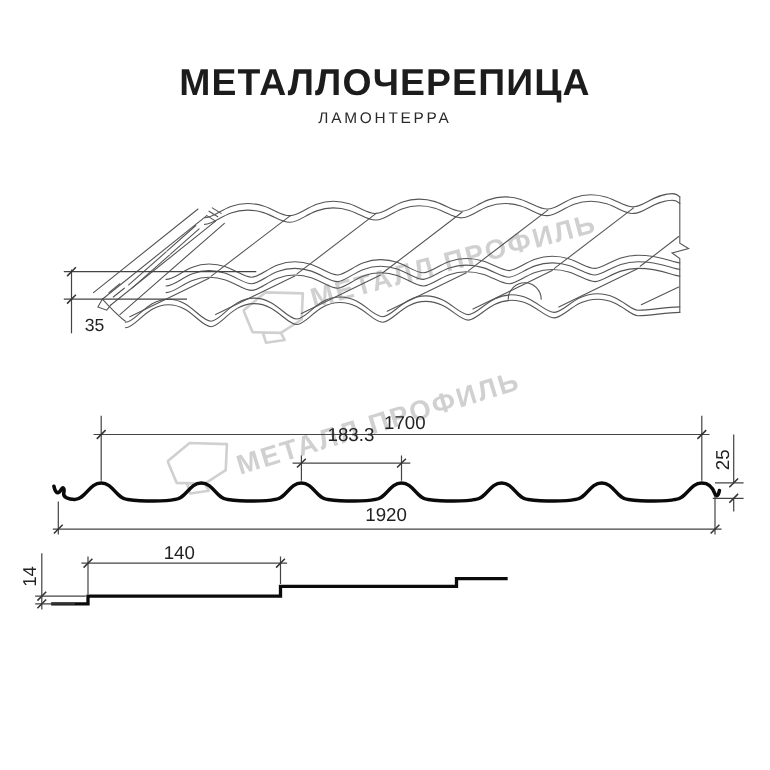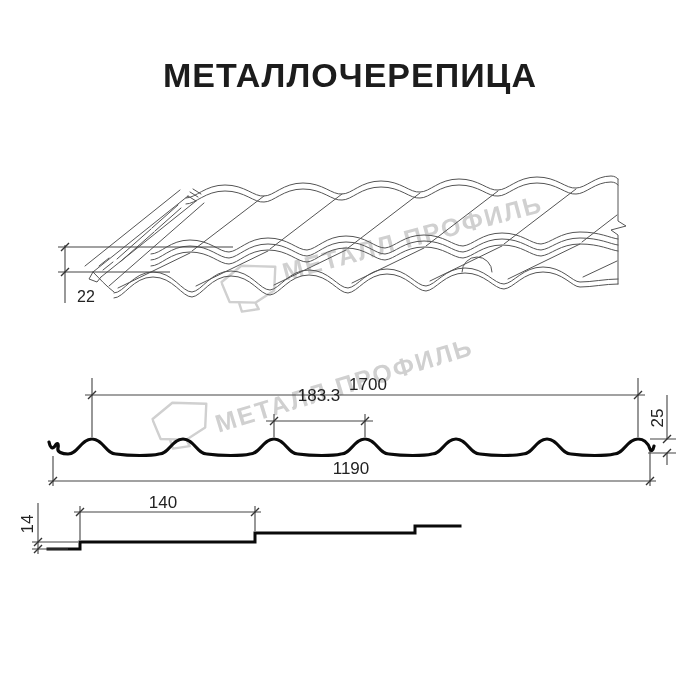--- a/index.html
+++ b/index.html
@@ -43,20 +43,21 @@
   .lbl-350{  left:163px; top:503px; }
   .lbl-14{   left:28px;  top:524px; }
   .lbl-39{   left:86px;  top:297px; font-size:16px; }
 </style>
 </head>
 <body>
 
 <div class="page">
 
   <div class="page-title">МЕТАЛЛОЧЕРЕПИЦА</div>
+  <div class="page-subtitle">ЛАМОНТЕРРА</div>
 
   <svg class="wm-logo l1" width="60" height="50" viewBox="0 0 60 50">
     <path d="M 5,35 L 1,14 L 24,2 L 57,10 L 51,33 L 30,41 Z M 30,41 L 32,48 L 15,47 L 14,37" fill="none" stroke="#d0d0d0" stroke-width="2.4" stroke-linejoin="round"></path>
   </svg>
   <span class="wm-text wm1">МЕТАЛЛ ПРОФИЛЬ</span>
 
   <svg class="wm-logo l2" width="60" height="50" viewBox="0 0 60 50">
     <path d="M 5,35 L 1,14 L 24,2 L 57,10 L 51,33 L 30,41 Z M 30,41 L 32,48 L 15,47 L 14,37" fill="none" stroke="#d0d0d0" stroke-width="2.4" stroke-linejoin="round"></path>
   </svg>
   <span class="wm-text wm2">МЕТАЛЛ ПРОФИЛЬ</span>
@@ -168,19 +169,19 @@
       </g>
       <g stroke="#333333" stroke-width="1.4">
         <path d="M 76,516 L 84,508 M 251,516 L 259,508"></path>
         <path d="M 34,546 L 42,538 M 34,553 L 42,545"></path>
       </g>
     </g>
   </svg>
 
   <span class="dim-label lbl-1100">1700</span>
   <span class="dim-label lbl-183">183.3</span>
-  <span class="dim-label lbl-1190">1190</span>
+  <span class="dim-label lbl-1190">1920</span>
   <span class="dim-label rot lbl-25">25</span>
   <span class="dim-label lbl-350">140</span>
   <span class="dim-label rot lbl-14">14</span>
-  <span class="dim-label lbl-39">22</span>
+  <span class="dim-label lbl-39">35</span>
 
 </div>
 
 </body></html>

